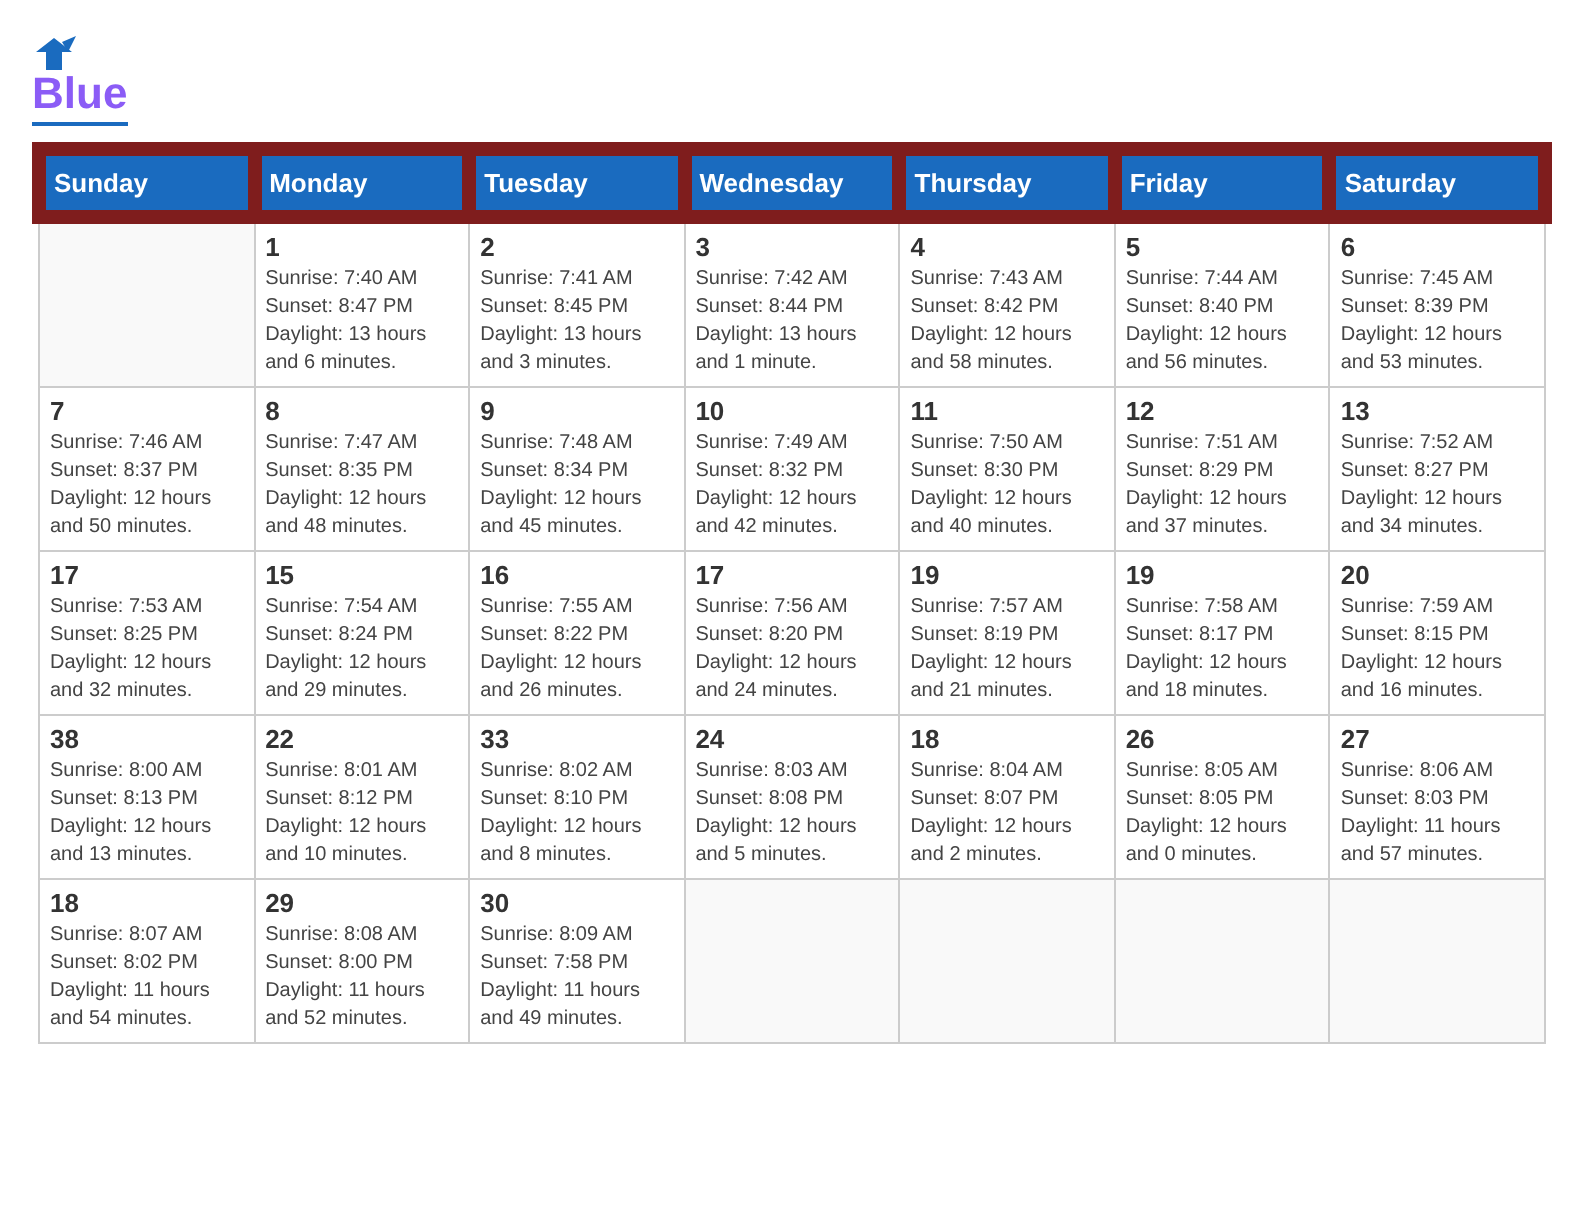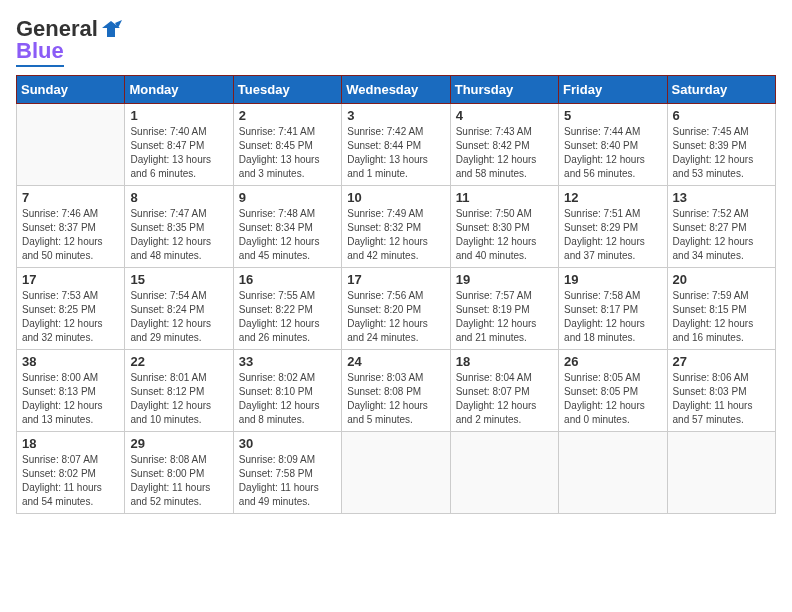--- a/index.html
+++ b/index.html
@@ -44,21 +44,21 @@
       border-collapse: collapse;
       table-layout: fixed;
     }
     th {
       background: #1a6bbf;
       color: #fff;
       font-size: 13px;
       font-weight: bold;
       padding: 6px 4px;
       text-align: left;
-      border: 1px solid #7f1d1d;
+      border: 7px solid #7f1d1d;
     }
     td {
       border: 1px solid #ccc;
       vertical-align: top;
       padding: 4px 5px;
       height: 80px;
       font-size: 10.5px;
       color: #333;
       background: #fff;
     }
@@ -75,21 +75,20 @@
       line-height: 1.4;
       color: #444;
     }
   </style>
 </head>
 <body>
 
 <div class="header-area">
   <div class="logo">
     <div class="logo-row">
-      <span style="font-size:22px;font-weight:bold;color:#333;">General</span>
       <svg width="22" height="22" viewBox="0 0 22 22">
         <polygon points="11,3 20,10 15,10 15,19 7,19 7,10 2,10" fill="#1a6bbf"></polygon>
         <polygon points="15,5 22,2 18,10" fill="#1a6bbf"></polygon>
       </svg>
     </div>
     <div style="margin-top:-4px;">
       <span style="font-size:22px;font-weight:bold;color:#8b5cf6;">Blue</span>
       <div style="height:2px;background:#1a6bbf;margin-top:1px;"></div>
     </div>
   </div>

